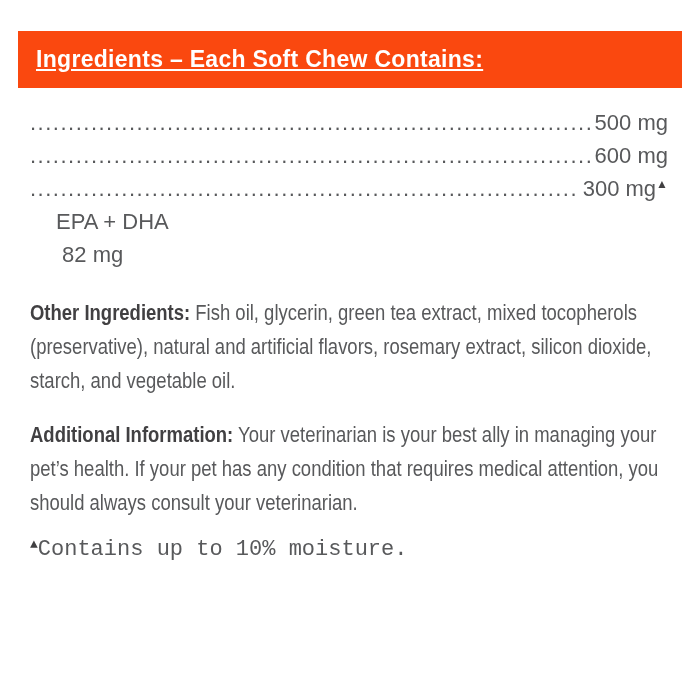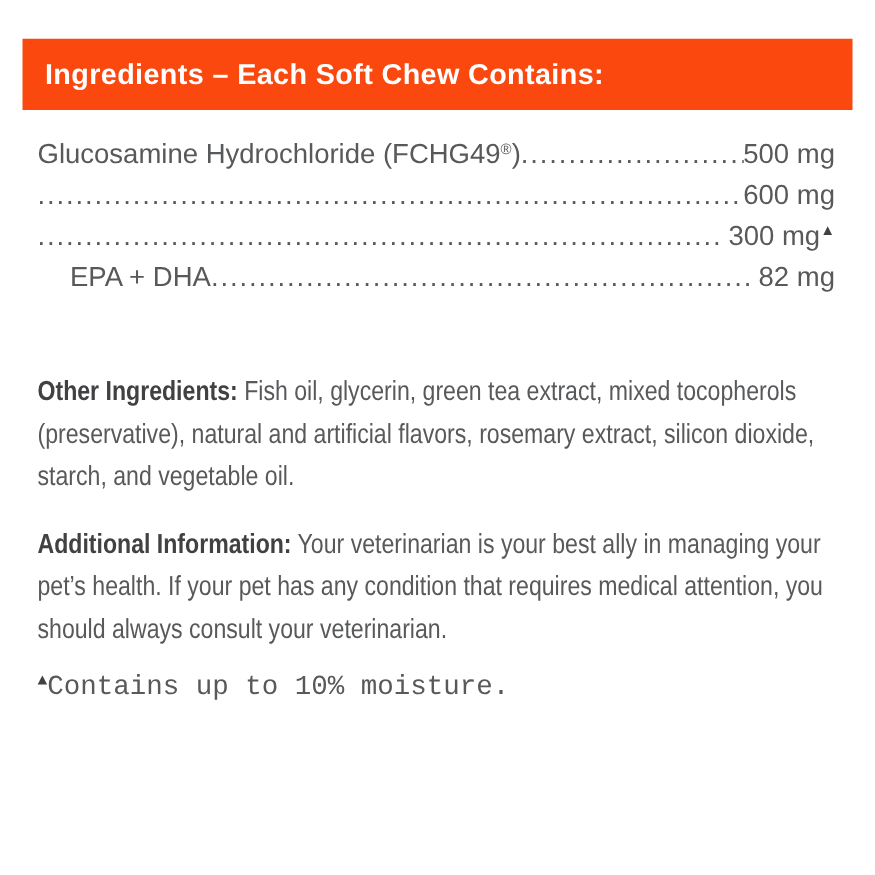--- a/index.html
+++ b/index.html
@@ -21,35 +21,36 @@
     background: var(--accent-orange, #FA480F);
     display: flex;
     align-items: center;
     padding-left: 18px;
   }
   .header-title {
     color: var(--header-text, #ffffff);
     font-size: 23px;
     font-weight: bold;
     letter-spacing: 0.3px;
+    text-decoration: underline;
   }
   .ingredient-list {
     position: absolute;
     left: 30px; top: 106px;
     width: 638px;
     color: var(--body-text, #58595B);
     font-size: 22px;
   }
   .ing-row {
     display: flex;
     align-items: baseline;
     height: 33px;
     line-height: 33px;
   }
-  .ing-row.indent { padding-left: 26px; }
+  .ing-row.indent { padding-left: 26px; flex-direction: column; }
   .ing-name { white-space: nowrap; }
   .ing-amount { white-space: pre; }
   .dots {
     flex: 1 1 auto;
     overflow: hidden;
     white-space: nowrap;
     min-width: 8px;
   }
   .dots::after {
     content: "..........................................................................................................................................";
@@ -101,21 +102,20 @@
 
 <div class="label-panel">
 
   <header class="header-bar">
     <h1 class="header-title">Ingredients – Each Soft Chew Contains:</h1>
   </header>
 
   <section class="ingredient-list">
 
     <div class="ing-row">
-      <span class="ing-name"><span>Glucosamine Hydrochloride (FCHG49</span><sup class="reg">®</sup><span>)</span></span>
       <span class="dots"></span>
       <span class="ing-amount"><span>500 mg</span><sup class="mark"></sup></span>
     </div>
 
     <div class="ing-row">
       <span class="dots"></span>
       <span class="ing-amount"><span>600 mg</span><sup class="mark"></sup></span>
     </div>
 
     <div class="ing-row">

